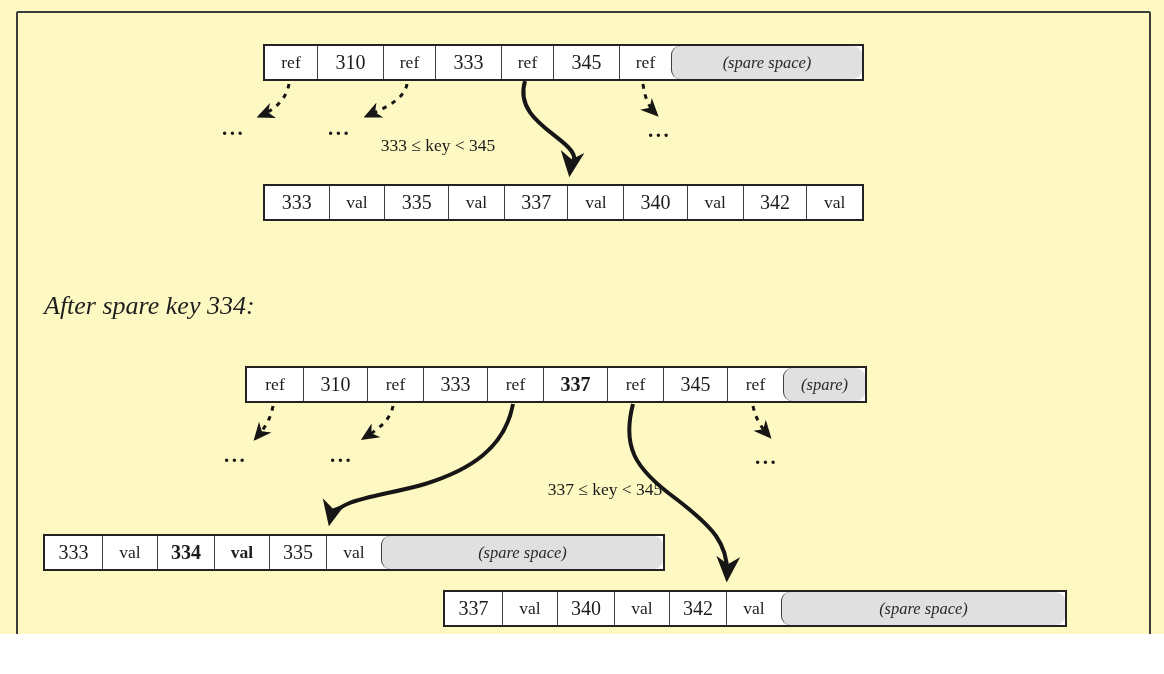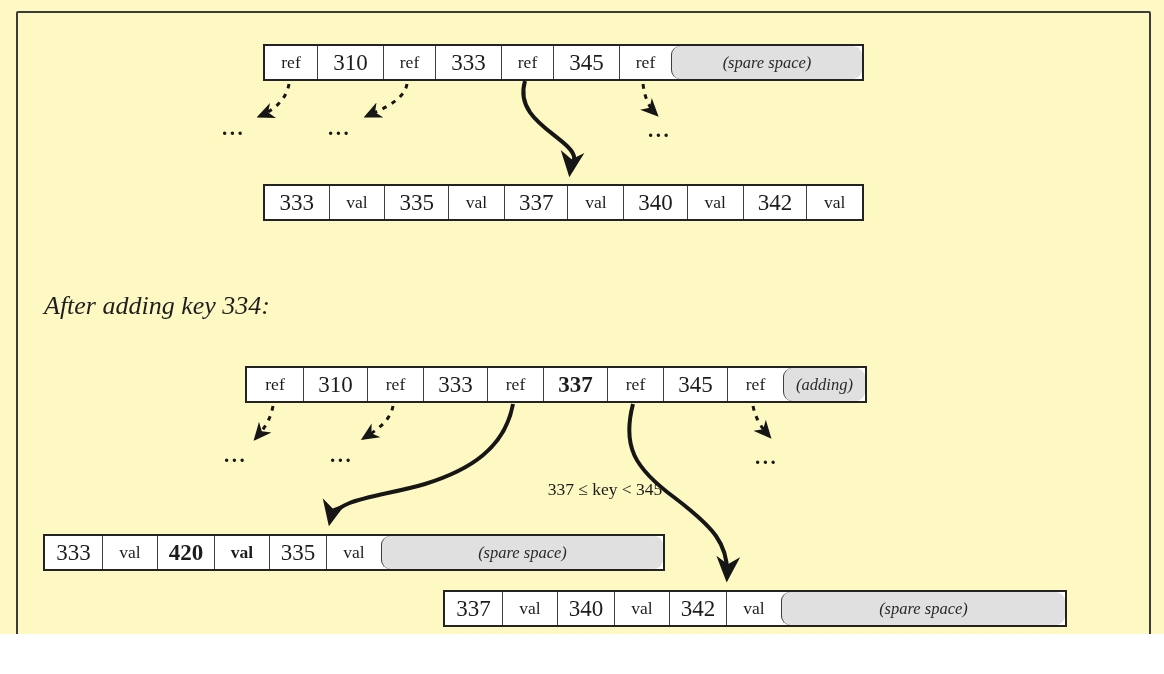--- a/index.html
+++ b/index.html
@@ -14,21 +14,21 @@
   .node{
     position:absolute;height:37px;display:flex;background:#ffffff;
     border:2.5px solid var(--box_border,#232323);box-sizing:border-box;align-items:stretch;
   }
   .cell{
     display:flex;align-items:center;justify-content:center;
     border-left:1.6px solid #3f3f3f;box-sizing:border-box;
     font-size:17.5px;white-space:nowrap;color:#1c1c1c;
   }
   .cell:first-child{border-left:none;}
-  .cell.key{font-size:23px;}
+  .cell.key{font-size:20px;}
   .cell.bold{font-weight:bold;}
   .cell.spare{
     flex:1;background:var(--spare_fill,#e0e0e0);
     font-style:italic;font-size:16.5px;color:#2a2a2a;border-radius:9px;
   }
   
   .n-top .ref{width:52px;}    .n-top .key{width:66px;}
   .n-topleaf .key{width:64px;}.n-topleaf .val{width:56px;}
   .n-mid .ref{width:56px;}    .n-mid .key{width:64px;}
   .n-bl .key{width:57px;}     .n-bl .val{width:55px;}
@@ -66,45 +66,46 @@
     <div class="cell val">val</div>
     <div class="cell key">340</div>
     <div class="cell val">val</div>
     <div class="cell key">342</div>
     <div class="cell val">val</div>
   </div>
 
   <div class="dots" style="left:222px;top:116px;">...</div>
   <div class="dots" style="left:328px;top:116px;">...</div>
   <div class="dots" style="left:648px;top:118px;">...</div>
+  <div class="rlabel" style="left:358px;top:135px;">333 ≤ key &lt; 345</div>
 
-  <div class="note">After adding key 334:</div>
+  <div class="note">After spare key 334:</div>
 
   <div class="node n-mid" style="left:245px;top:366px;width:622px;">
     <div class="cell ref">ref</div>
     <div class="cell key">310</div>
     <div class="cell ref">ref</div>
     <div class="cell key">333</div>
     <div class="cell ref">ref</div>
     <div class="cell key bold">337</div>
     <div class="cell ref">ref</div>
     <div class="cell key">345</div>
     <div class="cell ref">ref</div>
-    <div class="cell spare">(adding)</div>
+    <div class="cell spare">(spare)</div>
   </div>
 
   <div class="dots" style="left:224px;top:443px;">...</div>
   <div class="dots" style="left:330px;top:443px;">...</div>
   <div class="dots" style="left:755px;top:445px;">...</div>
   <div class="rlabel" style="left:525px;top:479px;">337 ≤ key &lt; 345</div>
 
   <div class="node n-bl" style="left:43px;top:534px;width:622px;">
     <div class="cell key">333</div>
     <div class="cell val">val</div>
-    <div class="cell key bold">420</div>
+    <div class="cell key bold">334</div>
     <div class="cell val bold">val</div>
     <div class="cell key">335</div>
     <div class="cell val">val</div>
     <div class="cell spare">(spare space)</div>
   </div>
 
   <div class="node n-br" style="left:443px;top:590px;width:624px;">
     <div class="cell key">337</div>
     <div class="cell val">val</div>
     <div class="cell key">340</div>

